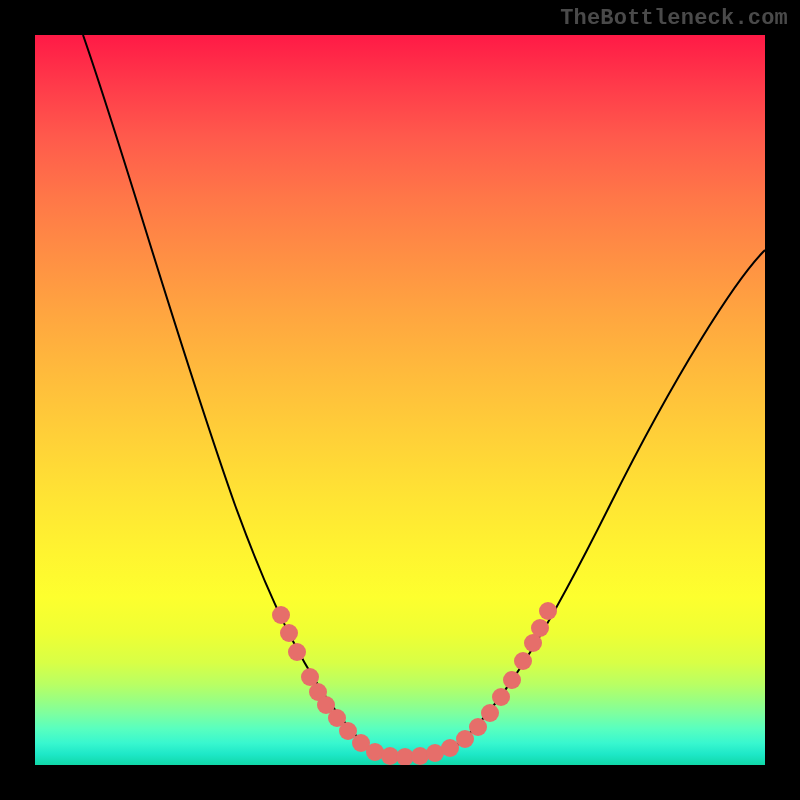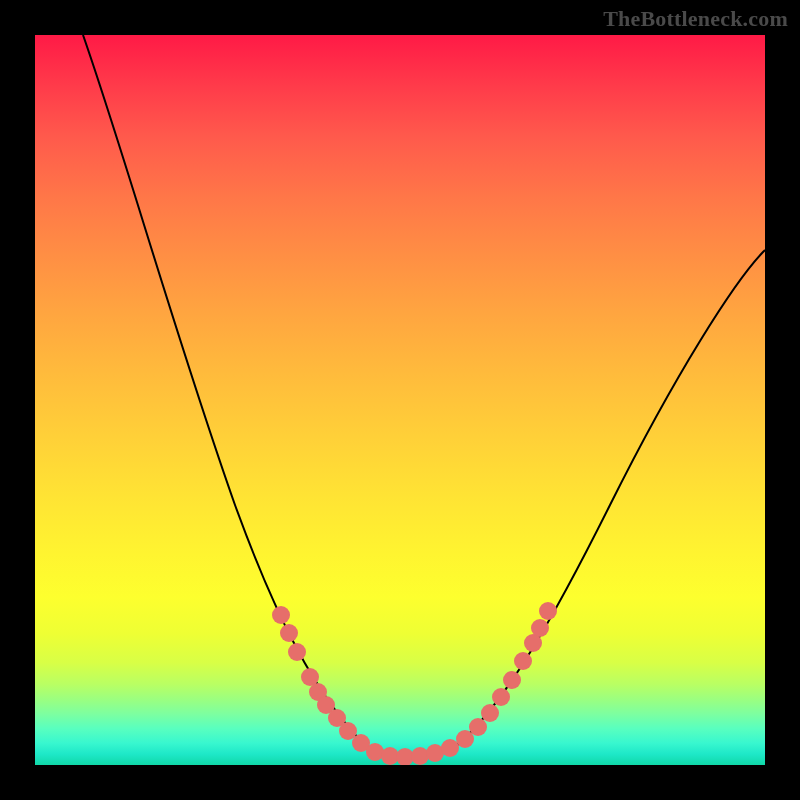--- a/index.html
+++ b/index.html
@@ -3,21 +3,21 @@
 <meta charset="utf-8">
 <style>
   * { margin: 0; padding: 0; box-sizing: border-box; }
   html, body { width: 800px; height: 800px; overflow: hidden; background: #000; }
   .container { position: relative; width: 800px; height: 800px; background: #000; }
   .watermark {
     position: absolute;
     top: 6px;
     right: 12px;
     color: #4a4a4a;
-    font-family: Liberation Serif, serif;
+    font-family: Liberation Mono, monospace;
     font-size: 22px;
     font-weight: bold;
     letter-spacing: 0.2px;
     z-index: 10;
   }
   .plot-area {
     position: absolute;
     left: 35px;
     top: 35px;
     width: 730px;

